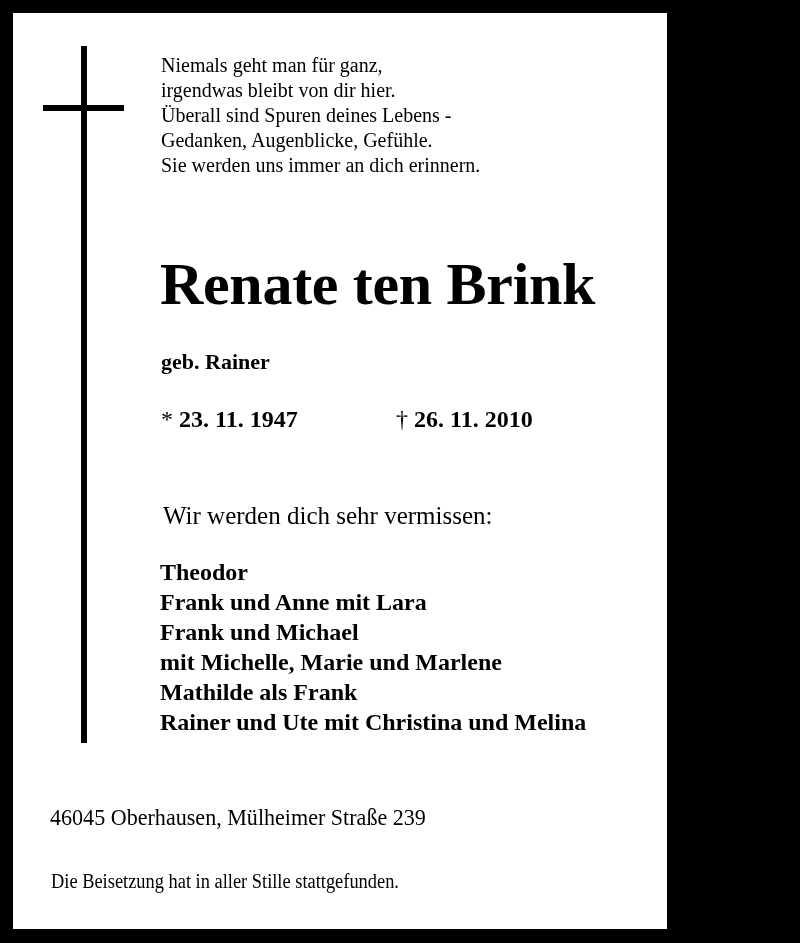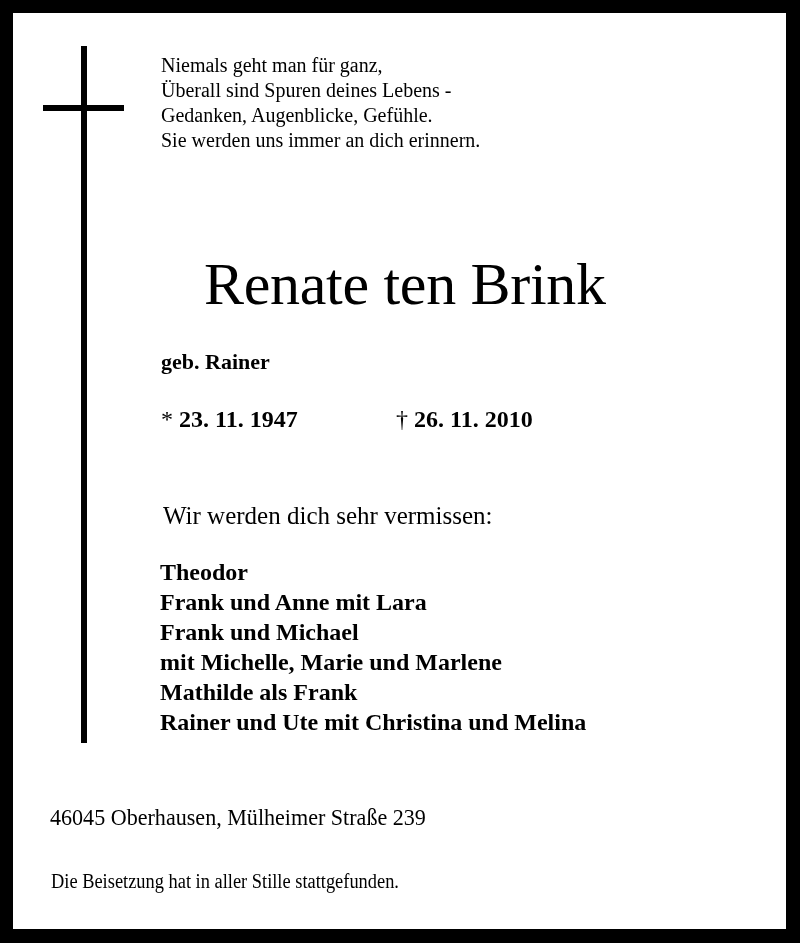--- a/index.html
+++ b/index.html
@@ -7,21 +7,21 @@
     width: 800px; height: 943px;
     background: #000000;
     position: relative;
     overflow: hidden;
     font-family: "Liberation Serif", "DejaVu Serif", serif;
     color: #000;
   }
   .card {
     position: absolute;
     left: 13px; top: 13px;
-    width: 773px; height: 916px;
+    width: 654px; height: 916px;
     background: #ffffff;
   }
   .cross-v {
     position: absolute;
     left: 68px; top: 33px;
     width: 6px; height: 697px;
     background: #000;
   }
   .cross-h {
     position: absolute;
@@ -33,25 +33,24 @@
     position: absolute;
     left: 148px; top: 40px;
     font-size: 20px;
     line-height: 25px;
   }
   .poem div { white-space: nowrap; }
   .name {
     position: absolute;
     left: 147px; top: 236px;
     font-size: 60px;
-    font-weight: normal;
+    font-weight: bold;
     line-height: 70px;
     white-space: nowrap;
     letter-spacing: -0.3px;
-    margin-left: 44px;
   }
   .maiden {
     position: absolute;
     left: 148px; top: 335px;
     font-size: 22px;
     font-weight: bold;
     line-height: 28px;
   }
   .dates {
     position: absolute;
@@ -100,20 +99,21 @@
 </style>
 </head>
 <body>
 
 <div class="card">
   <div class="cross-v"></div>
   <div class="cross-h"></div>
 
   <div class="poem">
     <div>Niemals geht man für ganz,</div>
+    <div>irgendwas bleibt von dir hier.</div>
     <div>Überall sind Spuren deines Lebens -</div>
     <div>Gedanken, Augenblicke, Gefühle.</div>
     <div>Sie werden uns immer an dich erinnern.</div>
   </div>
 
   <div class="name">Renate ten Brink</div>
   <div class="maiden">geb. Rainer</div>
 
   <div class="dates birth">
     <span class="sym">*</span>

